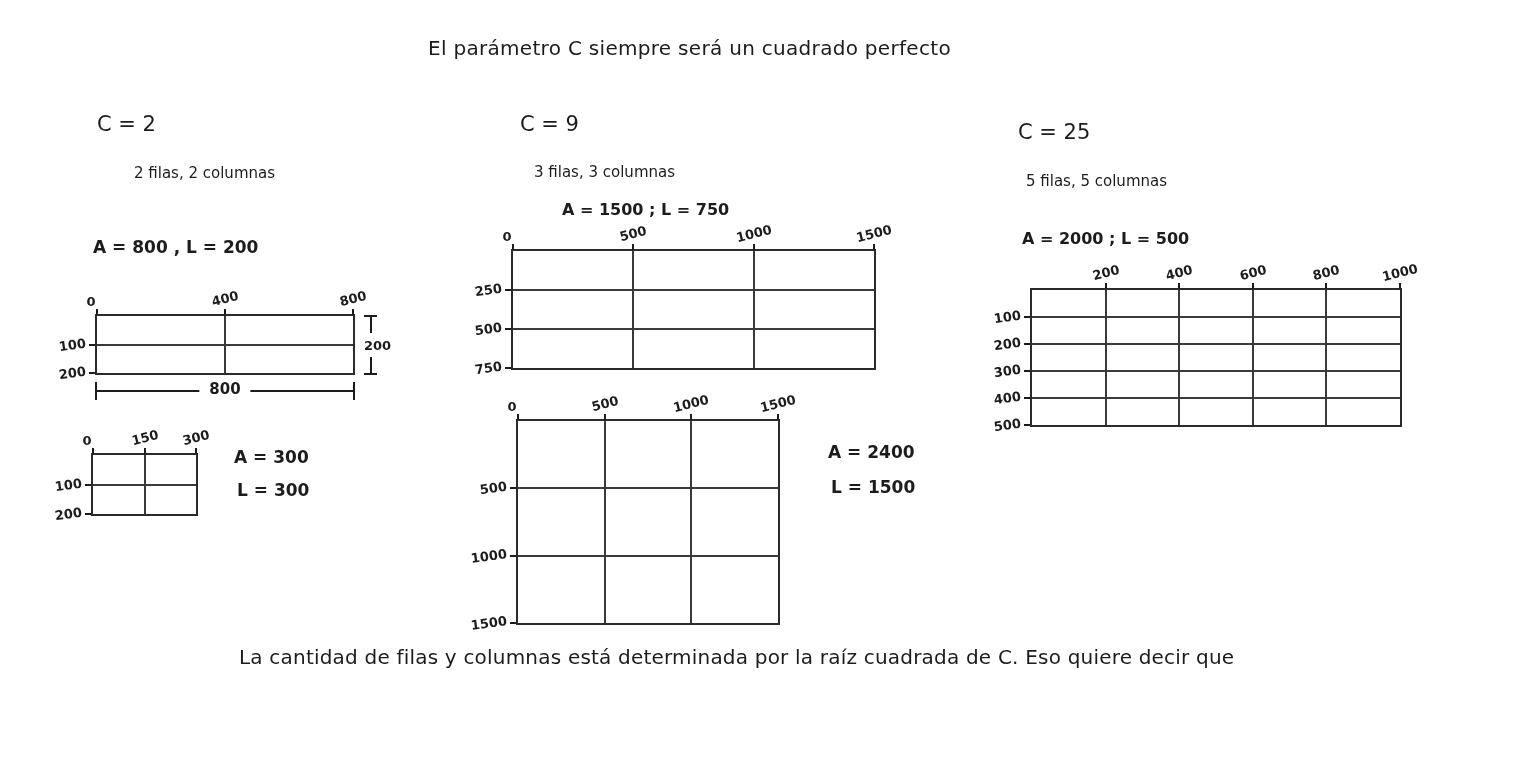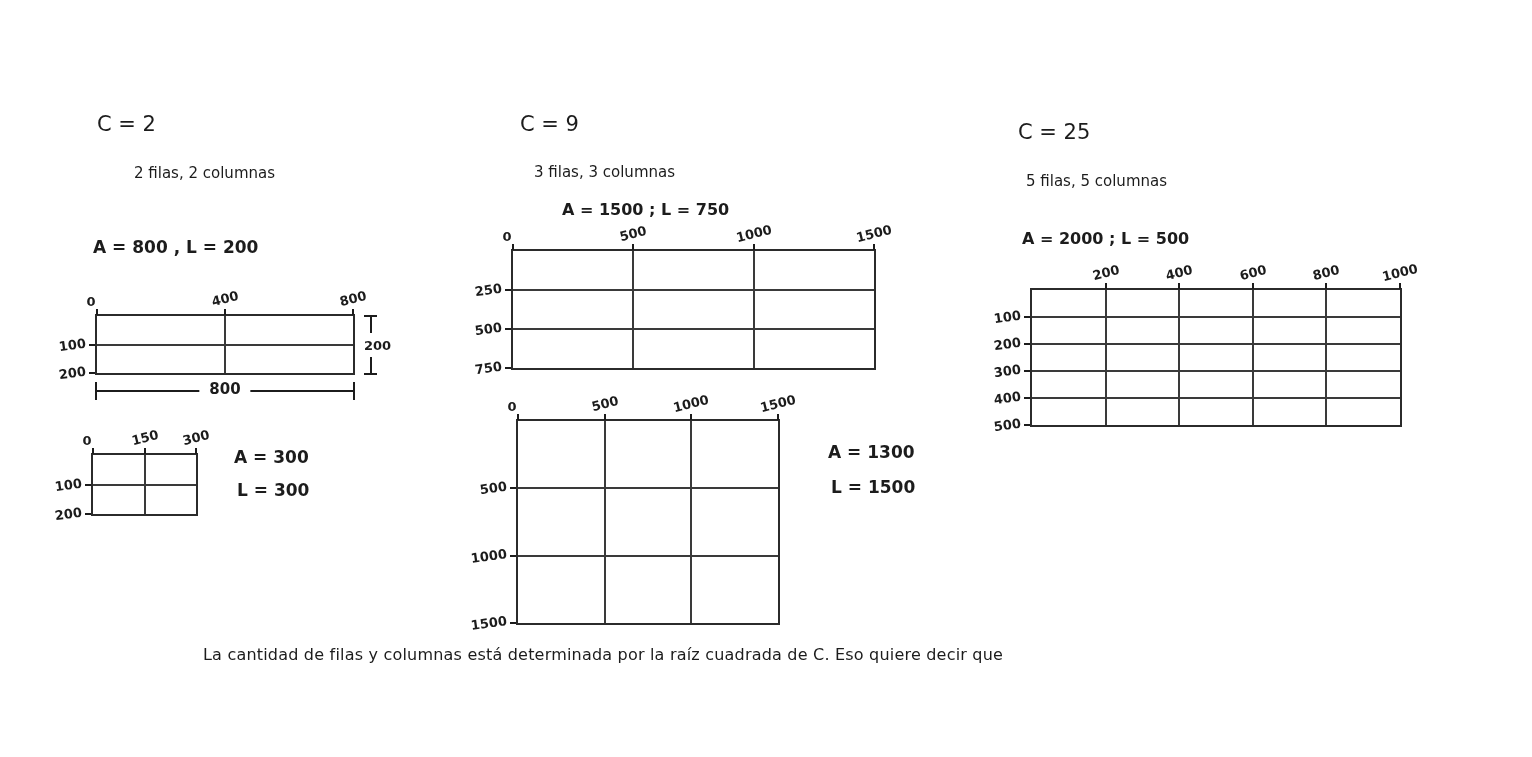--- a/index.html
+++ b/index.html
@@ -33,27 +33,28 @@
   .wdim .label{position:absolute;top:-2px;left:50%;transform:translateX(-50%);background:#fff;padding:0 10px;font-size:15px;font-weight:700;}
   
   .hdim{position:absolute;width:26px;}
   .hdim .bar{position:absolute;left:2px;width:13px;height:2px;background:#1c1c1c;}
   .hdim .bar.top{top:0;}
   .hdim .bar.bottom{bottom:0;}
   .hdim .line{position:absolute;left:8px;width:2px;background:#1c1c1c;}
   .hdim .line.top{top:2px;height:26%;}
   .hdim .line.bottom{bottom:2px;height:26%;}
   .hdim .label{position:absolute;top:50%;left:2px;transform:translateY(-50%);font-size:13px;font-weight:700;background:#fff;}
-  .footer-line{font-size:16px;letter-spacing:.2px;}
+  .footer-line{font-size:20px;letter-spacing:.2px;margin-left:36px;}
 </style>
 </head>
 <body>
 
 <div id="canvas">
 
+  <div class="abs title" style="left:428px;top:36px;">El parámetro C siempre será un cuadrado perfecto</div>
 
   <div class="abs heading" style="left:97px;top:112px;">C = 2</div>
   <div class="abs subheading" style="left:134px;top:164px;">2 filas, 2 columnas</div>
   <div class="abs params" style="left:93px;top:237px;">A = 800 ,  L = 200</div>
 
   <div class="wdim" style="left:95px;top:382px;width:260px;">
     <div class="line"></div>
     <div class="bar" style="left:0;"></div>
     <div class="bar" style="right:0;"></div>
     <span class="label">800</span>
@@ -67,21 +68,21 @@
     <div class="bar bottom"></div>
   </div>
 
   <div class="abs side-label" style="left:234px;top:447px;">A = 300</div>
   <div class="abs side-label" style="left:237px;top:480px;">L = 300</div>
 
   <div class="abs heading" style="left:520px;top:112px;">C = 9</div>
   <div class="abs subheading" style="left:534px;top:163px;">3 filas, 3 columnas</div>
   <div class="abs params" style="left:562px;top:200px;font-size:16px;">A = 1500 ;  L = 750</div>
 
-  <div class="abs side-label" style="left:828px;top:442px;">A = 1300</div>
+  <div class="abs side-label" style="left:828px;top:442px;">A = 2400</div>
   <div class="abs side-label" style="left:831px;top:477px;">L = 1500</div>
 
   <div class="abs heading" style="left:1018px;top:120px;">C = 25</div>
   <div class="abs subheading" style="left:1026px;top:172px;">5 filas, 5 columnas</div>
   <div class="abs params" style="left:1022px;top:229px;font-size:16px;">A = 2000  ;  L = 500</div>
 
   <div id="grid-layer">
       <div class="grid-box" style="left: 95px; top: 314px; width: 260px; height: 61px;">
         <div class="gline-v" style="left: 50%;"></div>
         <div class="gline-h" style="top: 50%;"></div>

